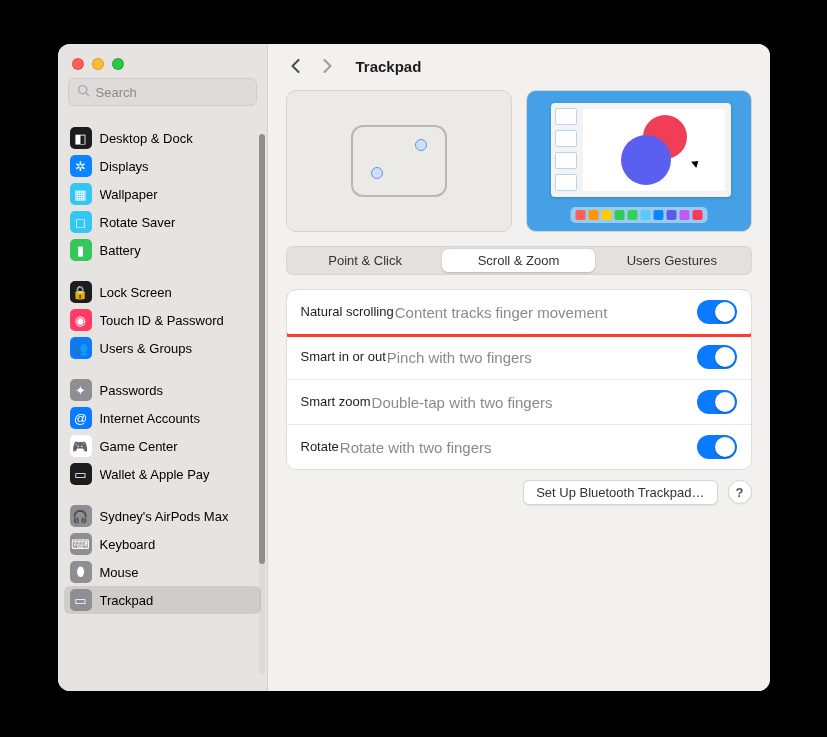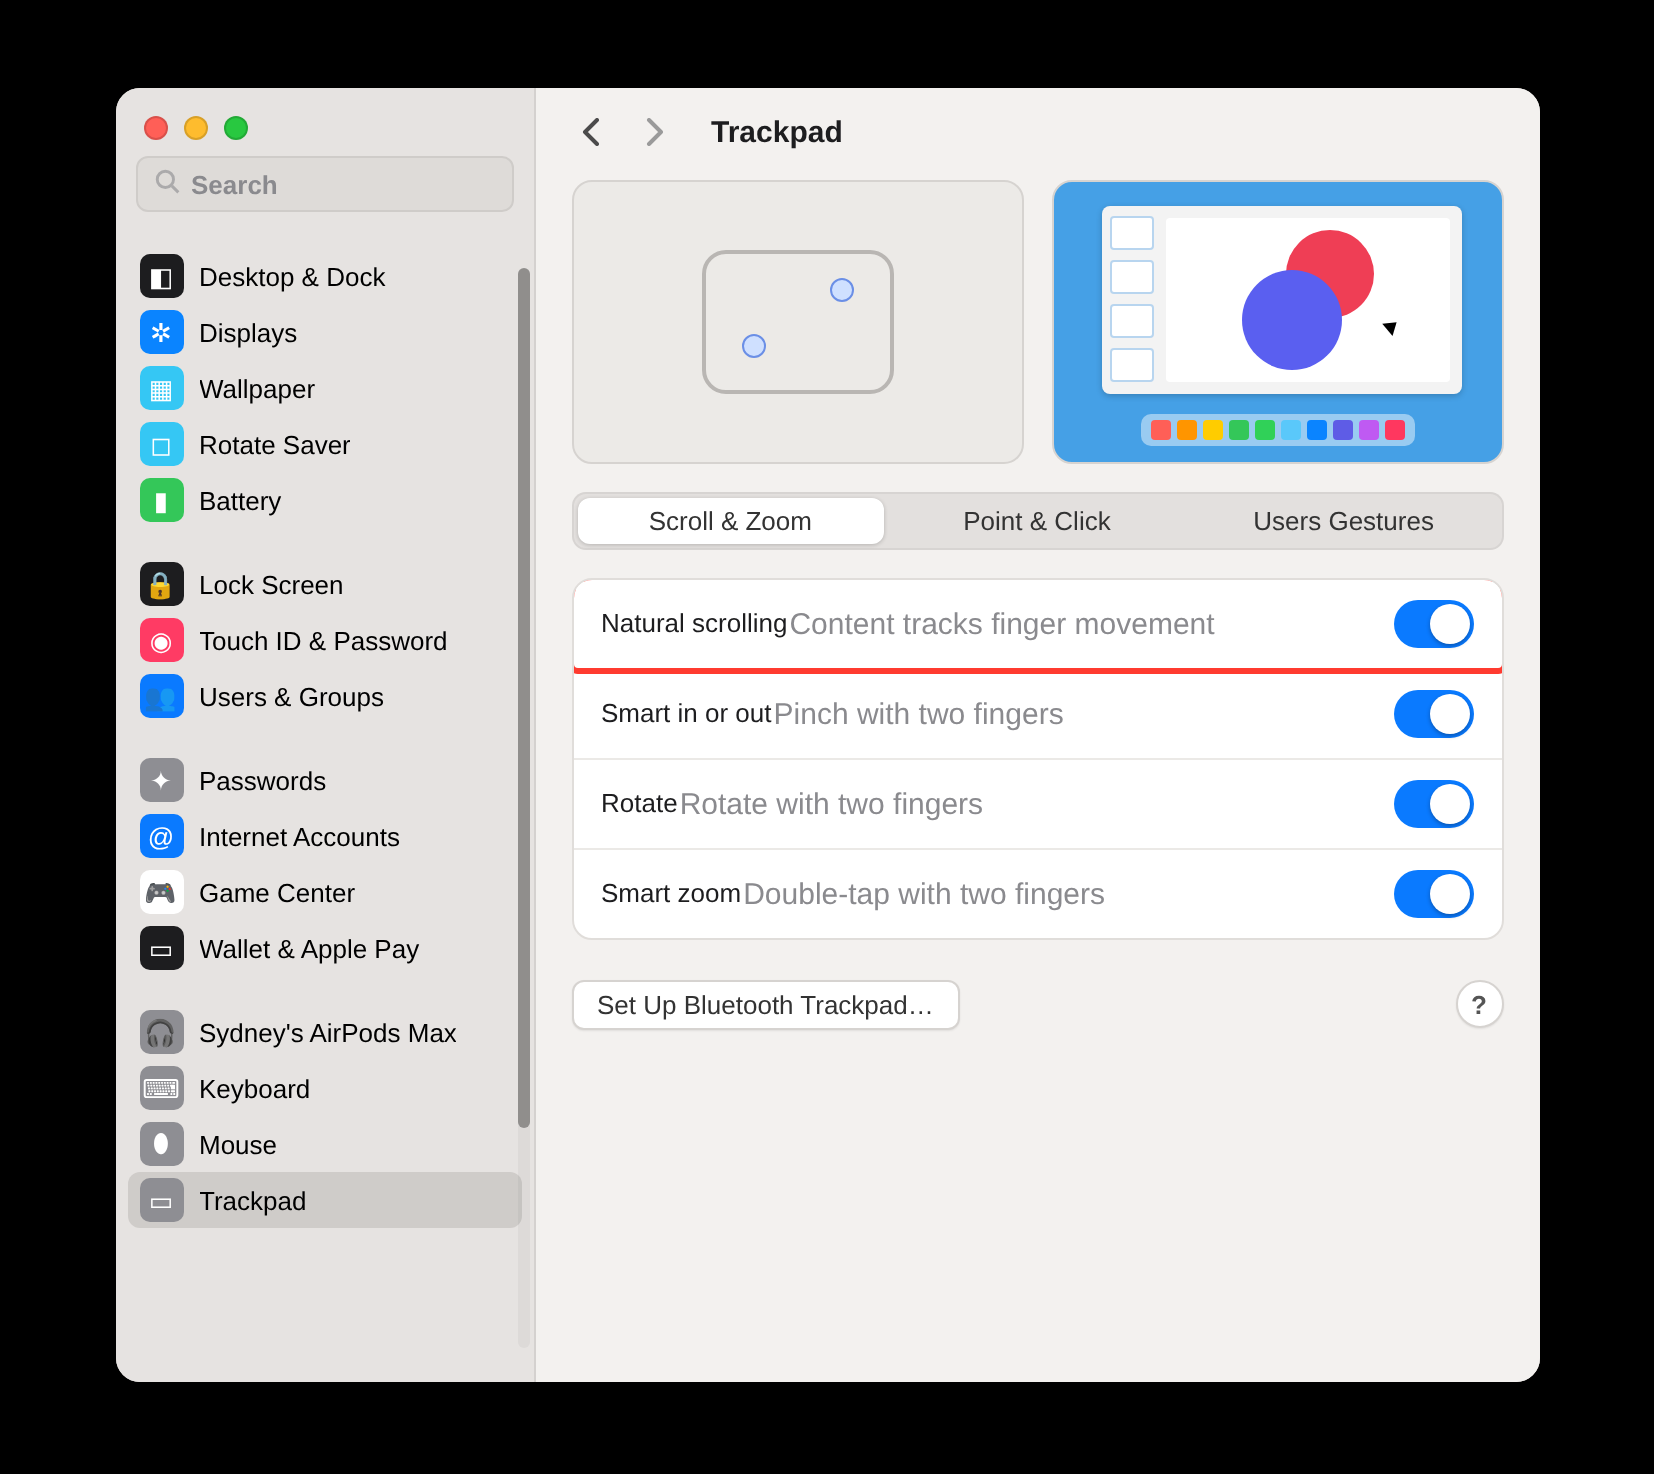--- a/index.html
+++ b/index.html
@@ -44,21 +44,21 @@
   .tl.green { background:#28c840; border:0.5px solid rgba(0,0,0,0.15);}
   .search-wrap { padding: 0 10px 8px 10px; }
   .search {
     display:flex; align-items:center; gap:6px;
     background:#dedbd8; border:1px solid #cfccc9;
     border-radius:6px; height:28px; padding:0 8px;
     color:#8a8a8e;
   }
   .search input {
     background:transparent; border:none; outline:none;
-    font-size:13px; color:#7f1d1d; width:100%;font-weight:bold;
+    font-size:13px; color:#7f1d1d; width:100%;
   }
   .search input::placeholder { color:#8a8a8e; }
   .search svg { width:13px; height:13px; opacity:0.6; flex-shrink:0;}
   .sidebar-scroll {
     overflow-y:auto; flex:1; padding: 4px 6px 10px 6px;
   }
   .sb-group { margin-top: 14px; }
   .sb-group:first-child { margin-top: 6px; }
   .sb-item {
     display:flex; align-items:center; gap:8px;
@@ -175,21 +175,21 @@
     width:40px; height:24px; border-radius:12px; background:#0a7aff;
     position:relative; flex-shrink:0;
   }
   .toggle::after {
     content:""; position:absolute; right:2px; top:2px;
     width:20px; height:20px; border-radius:50%; background:#fff;
     box-shadow:0 1px 2px rgba(0,0,0,0.3);
   }
 
   .footer-row {
-    display:flex; justify-content:space-between; gap:10px; margin-top:20px;
+    display:flex; justify-content:flex-end; gap:10px; margin-top:10px;
   }
   .btn {
     background:#fff; border:1px solid #d6d3d0; border-radius:6px;
     padding:4px 12px; font-size:13px; color:#333;
     box-shadow:0 0.5px 1px rgba(0,0,0,0.08);
   }
   .help-btn {
     width:24px; height:24px; border-radius:50%; background:#fff;
     border:1px solid #d6d3d0; display:flex; align-items:center; justify-content:center;
     font-size:13px; font-weight:600; color:#555;
@@ -343,51 +343,51 @@
               <span style="background: rgb(90, 200, 250);"></span>
               <span style="background: rgb(10, 132, 255);"></span>
               <span style="background: rgb(94, 92, 230);"></span>
               <span style="background: rgb(191, 90, 242);"></span>
               <span style="background: rgb(255, 55, 95);"></span>
             </div>
         </div>
       </div>
 
       <div class="seg" id="seg">
+          <div class="seg-item">Point &amp; Click</div>
           <div class="seg-item active">Scroll &amp; Zoom</div>
-          <div class="seg-item">Point &amp; Click</div>
           <div class="seg-item">Users Gestures</div>
         </div>
 
       <div class="settings-panel" id="settings">
           <div class="setting-row highlight">
             <div class="sr-text">
               <div class="sr-title">Natural scrolling</div>
               <div class="sr-sub">Content tracks finger movement</div>
             </div>
             <div class="toggle"></div>
           </div>
           <div class="setting-row">
             <div class="sr-text">
               <div class="sr-title">Smart in or out</div>
               <div class="sr-sub">Pinch with two fingers</div>
             </div>
             <div class="toggle"></div>
           </div>
           <div class="setting-row">
             <div class="sr-text">
+              <div class="sr-title">Smart zoom</div>
+              <div class="sr-sub">Double-tap with two fingers</div>
+            </div>
+            <div class="toggle"></div>
+          </div>
+          <div class="setting-row">
+            <div class="sr-text">
               <div class="sr-title">Rotate</div>
               <div class="sr-sub">Rotate with two fingers</div>
-            </div>
-            <div class="toggle"></div>
-          </div>
-          <div class="setting-row">
-            <div class="sr-text">
-              <div class="sr-title">Smart zoom</div>
-              <div class="sr-sub">Double-tap with two fingers</div>
             </div>
             <div class="toggle"></div>
           </div>
         </div>
 
       <div class="footer-row">
         <button class="btn">Set Up Bluetooth Trackpad…</button>
         <div class="help-btn">?</div>
       </div>
     </div>

